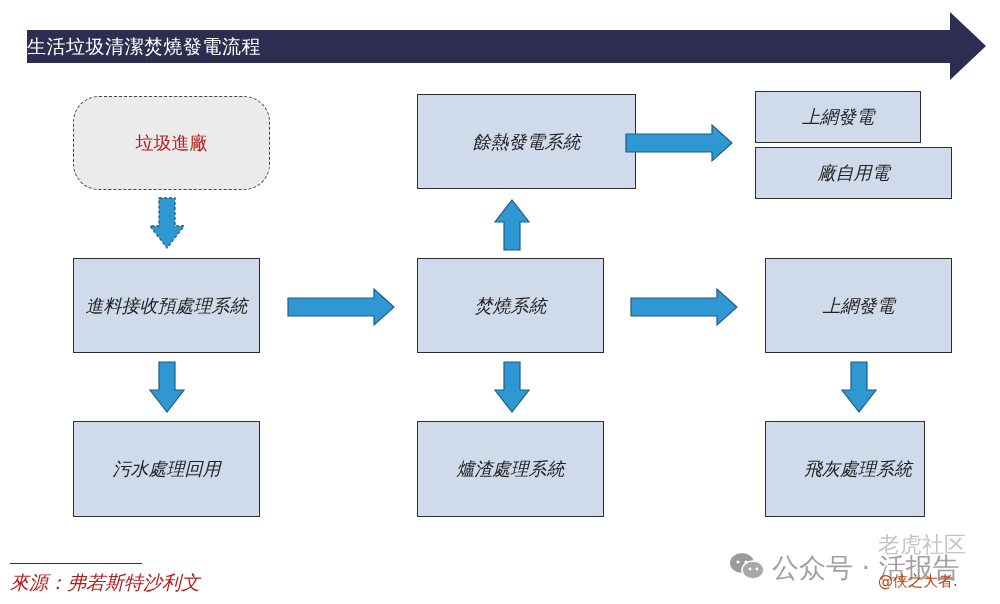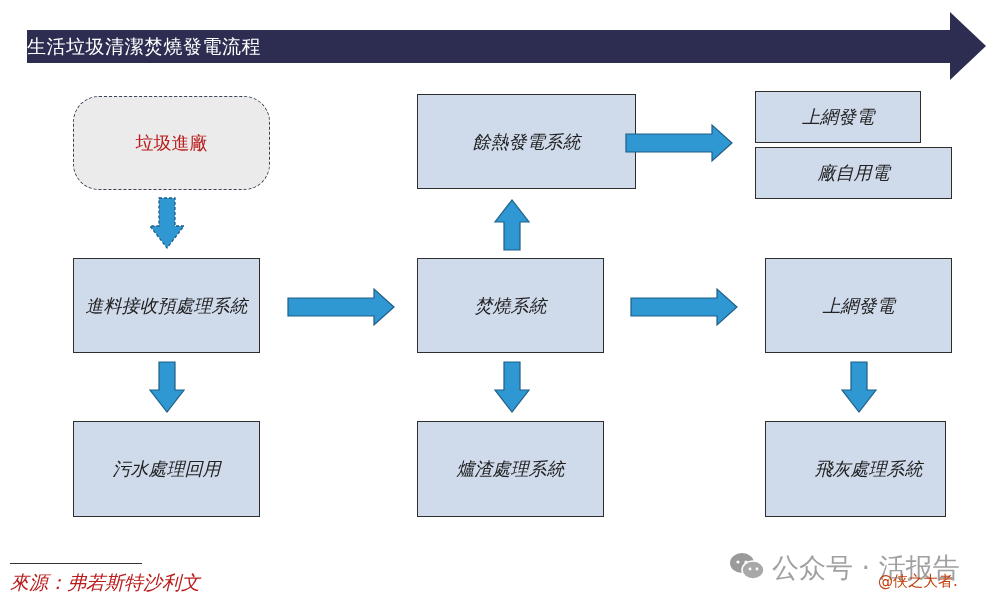--- a/index.html
+++ b/index.html
@@ -37,21 +37,21 @@
 <div class="box" style="left:73px;top:258px;width:187px;height:95px;">進料接收預處理系統</div>
 <div class="box" style="left:73px;top:421px;width:187px;height:96px;">污水處理回用</div>
 
 <div class="box" style="left:417px;top:94px;width:219px;height:95px;">餘熱發電系統</div>
 <div class="box" style="left:417px;top:258px;width:187px;height:95px;">焚燒系統</div>
 <div class="box" style="left:417px;top:421px;width:187px;height:96px;font-family:Liberation Mono, monospace;">爐渣處理系統</div>
 
 <div class="box" style="left:755px;top:91px;width:166px;height:52px;">上網發電</div>
 <div class="box" style="left:755px;top:147px;width:197px;height:52px;">廠自用電</div>
 <div class="box" style="left:765px;top:258px;width:187px;height:95px;">上網發電</div>
-<div class="box" style="left:765px;top:421px;width:181px;height:96px;padding-left:26px;">飛灰處理系統</div>
+<div class="box" style="left:765px;top:421px;width:160px;height:96px;padding-left:26px;">飛灰處理系統</div>
 
 <svg class="arrow" style="left:146px;top:196px;" width="42" height="56" viewBox="0 0 42 56">
   <polygon points="13,2 29,2 29,30 38,30 21,52 4,30 13,30" fill="#2f98d3" stroke="#1f5e86" stroke-width="1.3" stroke-dasharray="3,2"></polygon>
 </svg>
 
 <svg class="arrow" style="left:146px;top:360px;" width="42" height="56" viewBox="0 0 42 56">
   <polygon points="13,2 29,2 29,30 38,30 21,52 4,30 13,30" fill="#2f98d3" stroke="#1f5e86" stroke-width="1.2"></polygon>
 </svg>
 
 <svg class="arrow" style="left:286px;top:286px;" width="112" height="42" viewBox="0 0 112 42">
@@ -83,15 +83,16 @@
 
 <div class="watermark">
   <svg class="wm-icon" viewBox="0 0 38 28">
     <ellipse cx="14" cy="11" rx="12" ry="10" fill="#9a9a9a"></ellipse>
     <ellipse cx="25" cy="18" rx="11" ry="9" fill="#a8a8a8" stroke="#fff" stroke-width="1.5"></ellipse>
     <circle cx="10" cy="10" r="1.6" fill="#fff"></circle>
     <circle cx="18" cy="10" r="1.6" fill="#fff"></circle>
     <circle cx="22" cy="17" r="1.4" fill="#fff"></circle>
     <circle cx="29" cy="17" r="1.4" fill="#fff"></circle>
   </svg>
+  <span class="wm-top">老虎社区</span>
   <span class="wm-main">公众号 · 活报告</span>
   <span class="wm-sub">@侠之大者.</span>
 </div>
 
 </body></html>

